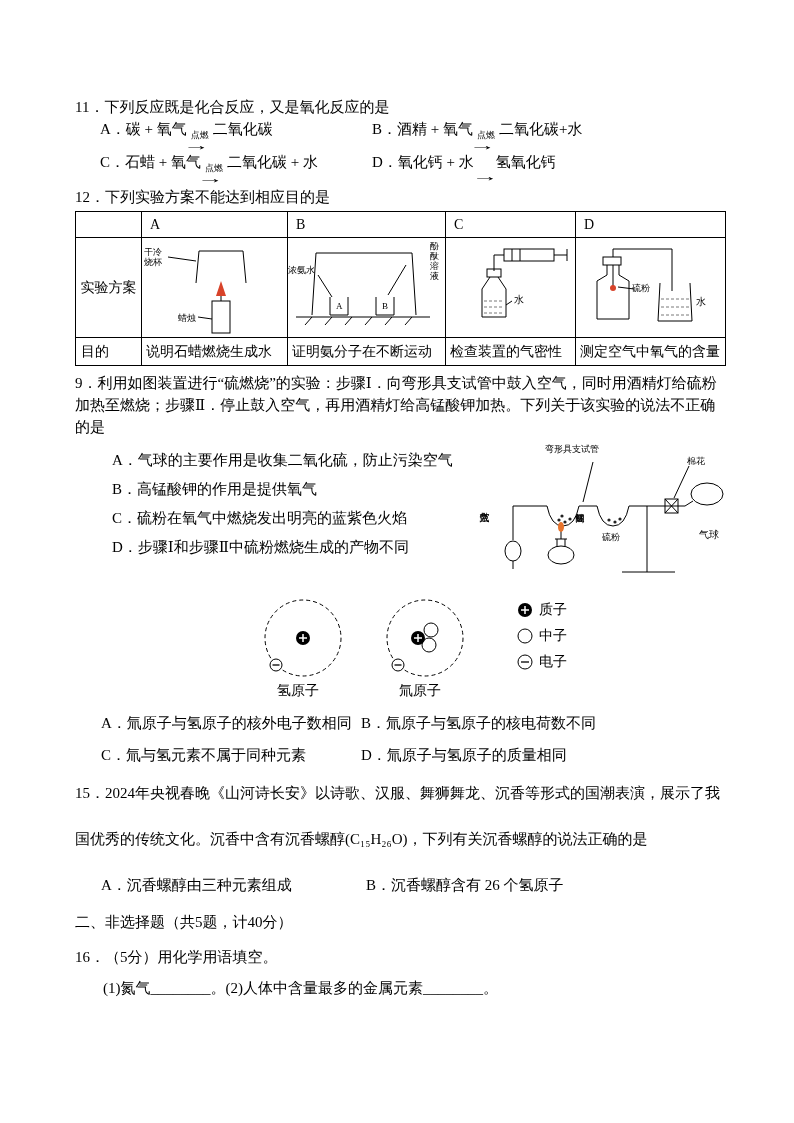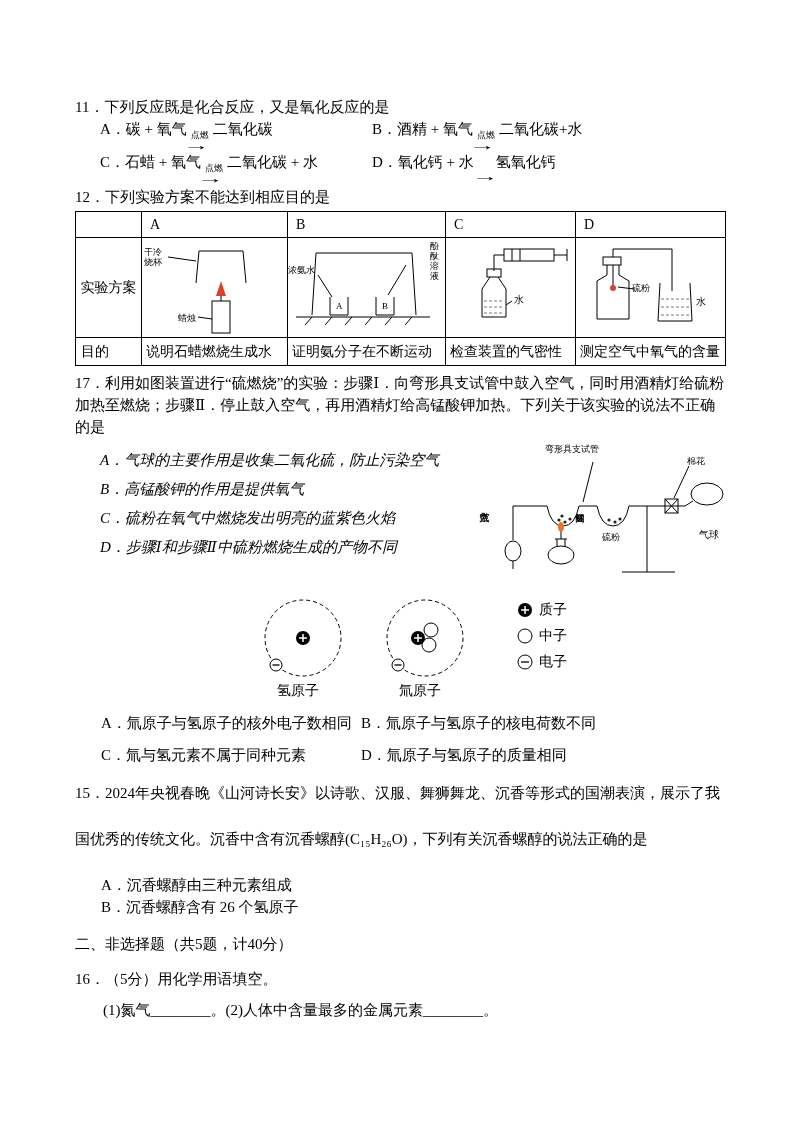--- a/index.html
+++ b/index.html
@@ -11,21 +11,21 @@
   }
   .page { padding:96px 68px 0 75px; position:relative; }
   .lh22 { line-height:22px; }
   .stem { text-align:left; }
 
   
   .optline { display:flex; padding-left:25px; line-height:22px; }
   .optline .col1 { width:272px; flex:none; }
   .grid2 .row { display:flex; padding-left:26px; line-height:22px; margin:10px 0 0 0; }
   .grid2 .c1 { width:260px; flex:none; }
-  .q15 .row { margin:12px 0 0 0;flex-direction:column; }
+  .q15 .row { margin:12px 0 0 0; }
   .q15 .c1 { width:265px; }
 
   
   .rxn { display:inline-flex; flex-direction:column; margin:0 4px; vertical-align:-4px; }
   .rxn .cond { display:block; font-size:9px; line-height:9px; min-height:9px; }
   .rxn .arr { display:block; font-size:14px; line-height:11px; transform:scaleX(1.9); }
 
   
   .exp-table { border-collapse:collapse; table-layout:fixed; width:650px; margin-top:3px; }
   .exp-table td { border:1px solid #000; padding:2px 4px; font-size:14px; vertical-align:middle; }
@@ -42,21 +42,21 @@
   
   .s { stroke:#000; fill:none; stroke-width:1; }
   .dash { stroke-dasharray:4 3; }
   .thin { stroke:#555; stroke-width:0.8; stroke-dasharray:3 2; }
   .wp { stroke:#fff; stroke-width:1.5; }
   .mn { stroke:#000; stroke-width:1.3; }
 
   
   .q13-body { display:flex; margin-top:4px; }
   .q13-opts { width:400px; flex:none; padding-left:25px; }
-  .opt13 { line-height:22px; margin:7px 0;font-style:italic; }
+  .opt13 { line-height:22px; margin:7px 12px; }
   .q13-diag { position:relative; width:250px; height:140px; }
 
   
   .q14-diag { position:relative; width:450px; height:112px; margin:6px 0 2px 150px; }
   .alab { position:absolute; font-size:14px; white-space:nowrap; }
 
   
   .q15 .stem { line-height:46px; margin-top:4px; }
 
   .sec-title { margin-top:14px; line-height:24px; }
@@ -219,21 +219,21 @@
         <td>说明石蜡燃烧生成水</td>
         <td>证明氨分子在不断运动</td>
         <td>检查装置的气密性</td>
         <td>测定空气中氧气的含量</td>
       </tr>
     </tbody>
       </table>
   </section>
 
   <section class="q13">
-    <div class="stem lh22">17．利用如图装置进行“硫燃烧”的实验：步骤Ⅰ．向弯形具支试管中鼓入空气，同时用酒精灯给硫粉加热至燃烧；步骤Ⅱ．停止鼓入空气，再用酒精灯给高锰酸钾加热。下列关于该实验的说法不正确的是</div>
+    <div class="stem lh22">9．利用如图装置进行“硫燃烧”的实验：步骤Ⅰ．向弯形具支试管中鼓入空气，同时用酒精灯给硫粉加热至燃烧；步骤Ⅱ．停止鼓入空气，再用酒精灯给高锰酸钾加热。下列关于该实验的说法不正确的是</div>
     <div class="q13-body">
       <div class="q13-opts">
         <div class="opt13">A．气球的主要作用是收集二氧化硫，防止污染空气</div>
         <div class="opt13">B．高锰酸钾的作用是提供氧气</div>
         <div class="opt13">C．硫粉在氧气中燃烧发出明亮的蓝紫色火焰</div>
         <div class="opt13">D．步骤Ⅰ和步骤Ⅱ中硫粉燃烧生成的产物不同</div>
       </div>
       <div class="q13-diag">
         <svg width="250" height="140">
           <path class="s" stroke-width="1.4" d="M38,64 L72,64 Q76,84 88,84 Q100,84 104,64 L122,64 Q126,84 138,84 Q150,84 154,64 L210,64"></path>

